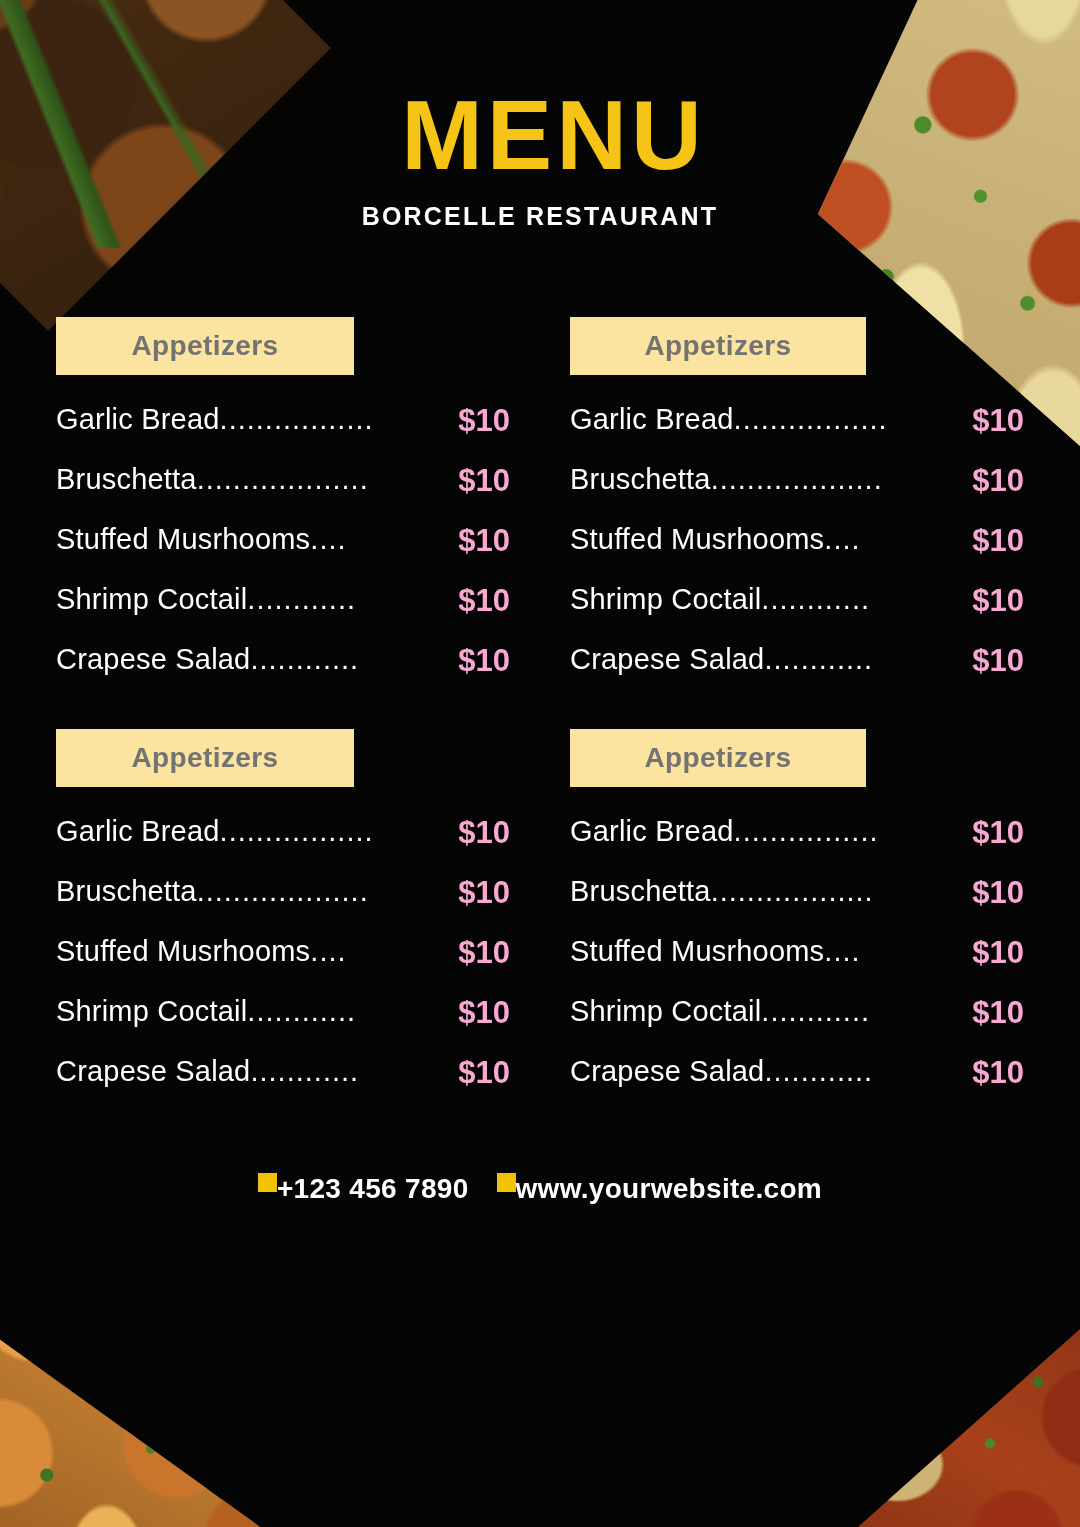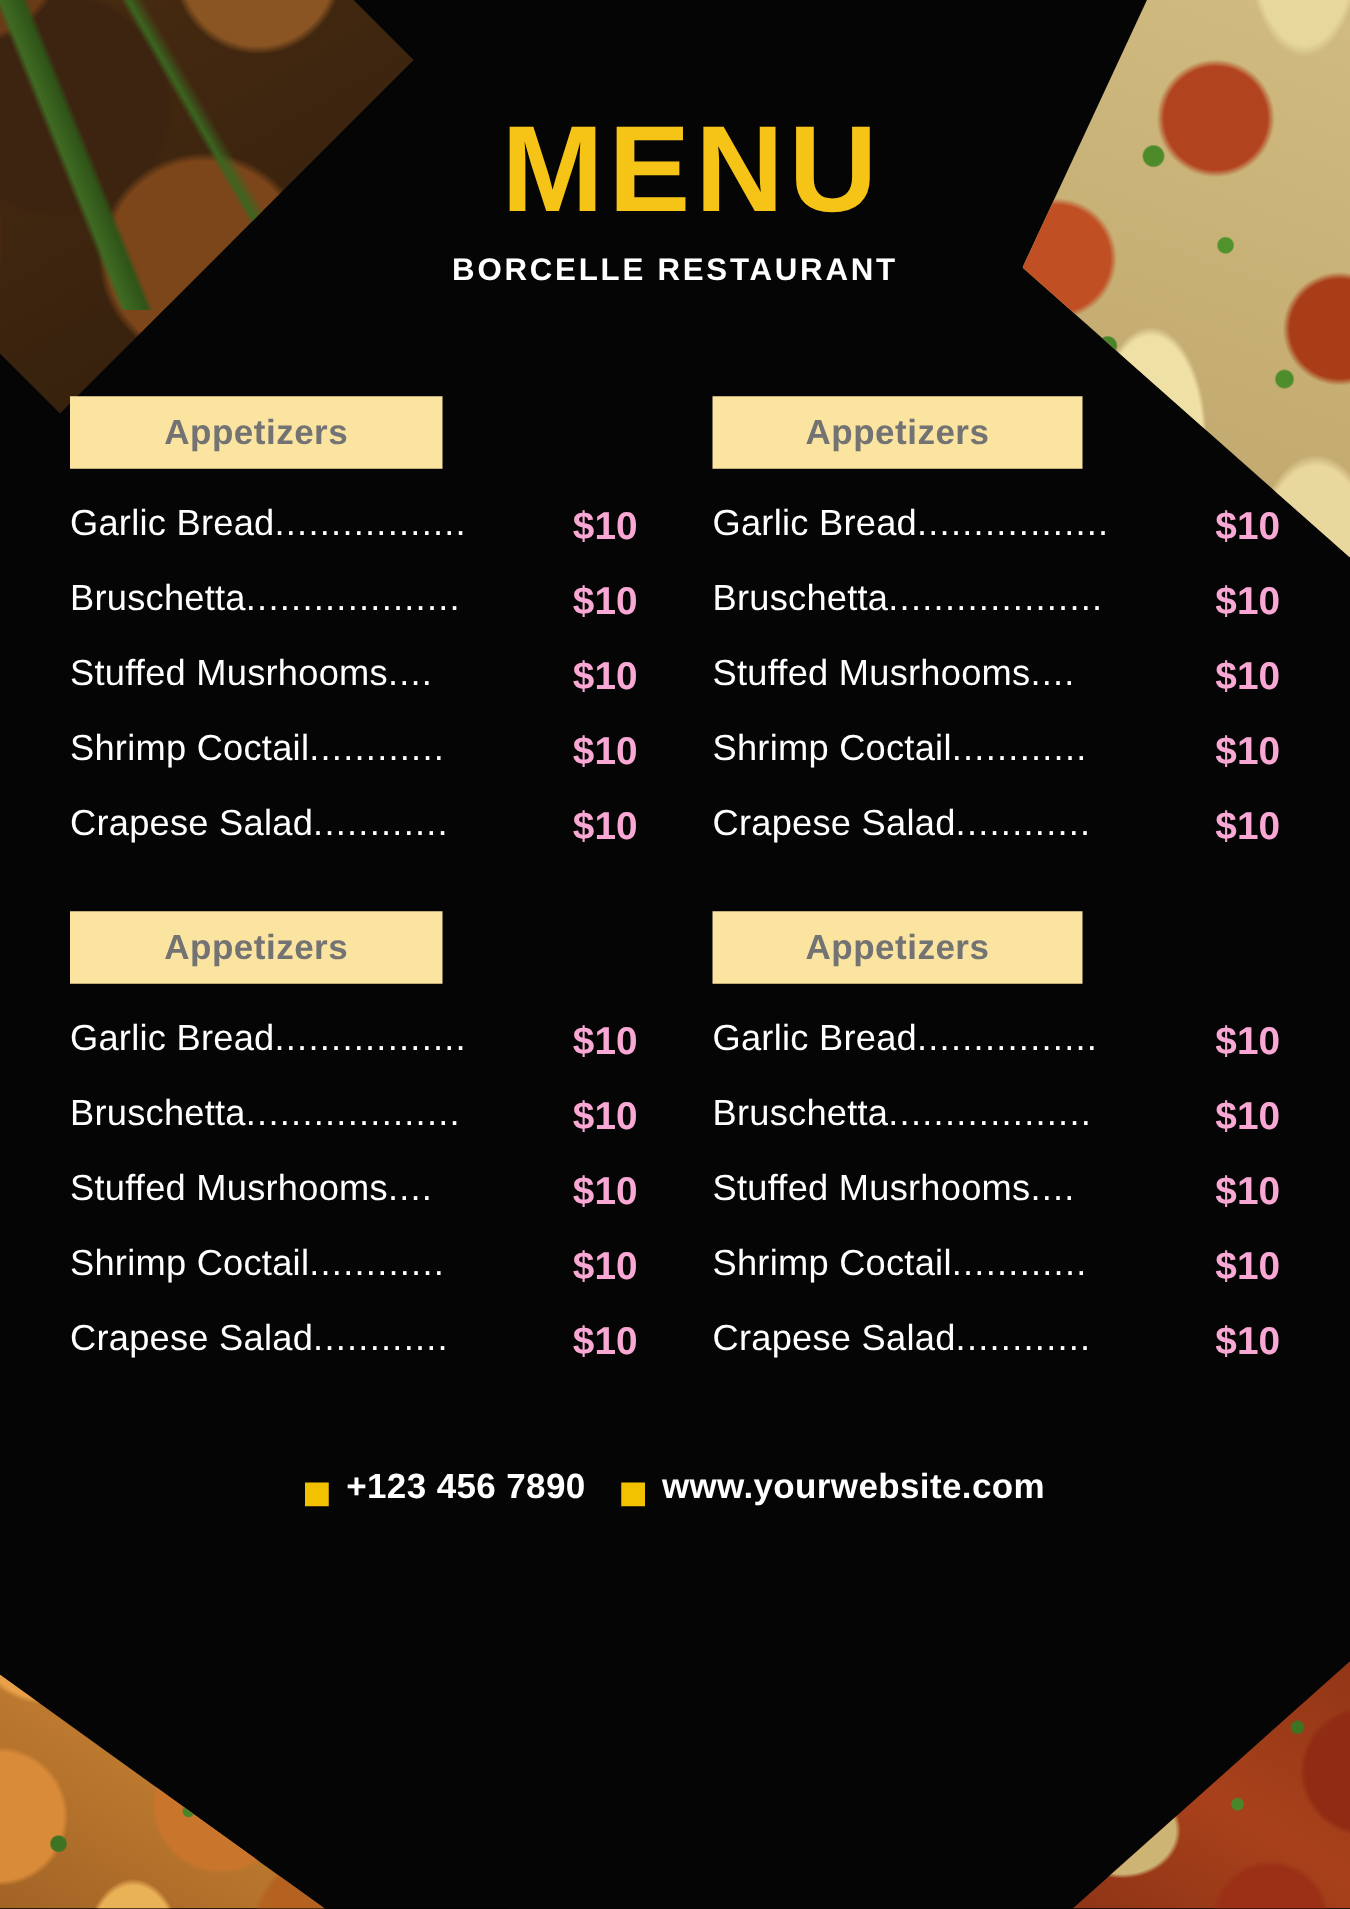--- a/index.html
+++ b/index.html
@@ -234,22 +234,21 @@
     position: relative;
     z-index: 5;
     display: flex;
     justify-content: center;
     align-items: center;
     gap: 28px;
     margin-top: 58px;
   }
   .footer-entry {
     display: flex;
-    align-items: flex-end;
-    gap: 14px;
+    align-items: flex-start;
   }
   .sq {
     width: 19px;
     height: 19px;
     background: #F2C200;
     display: inline-block;
   }
   .footer-text {
     color: #ffffff;
     font-size: 28px;

